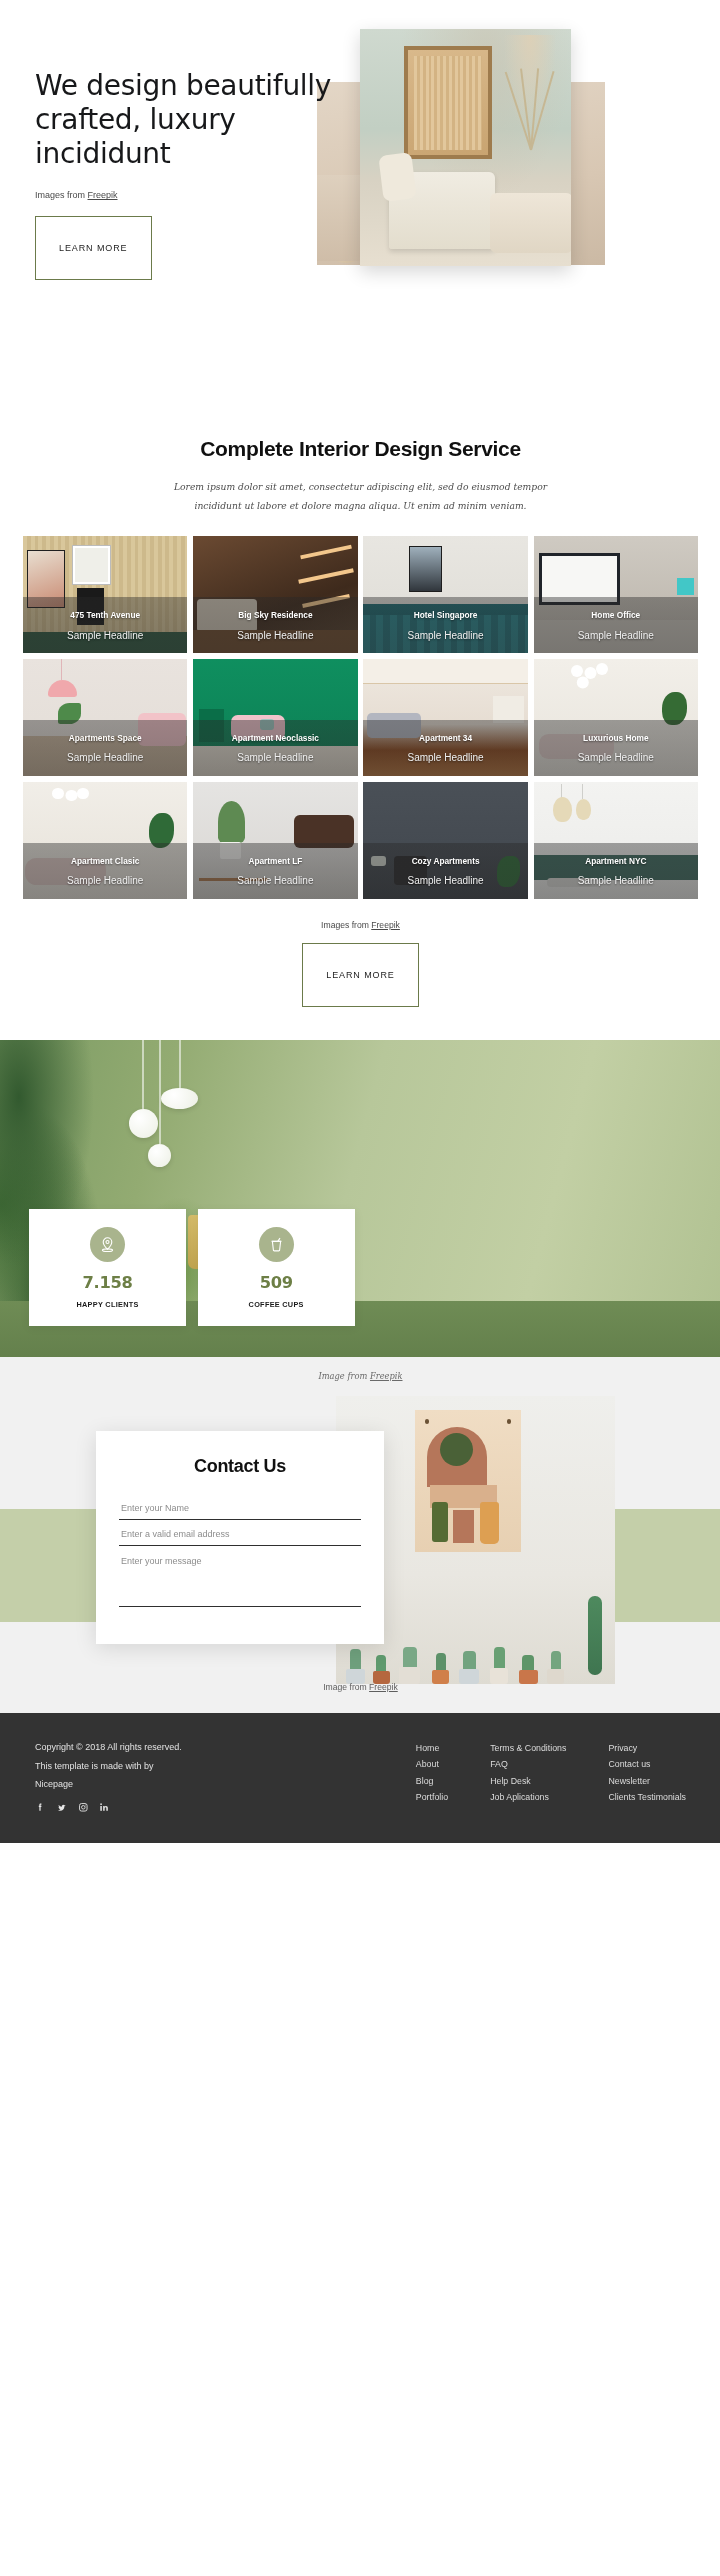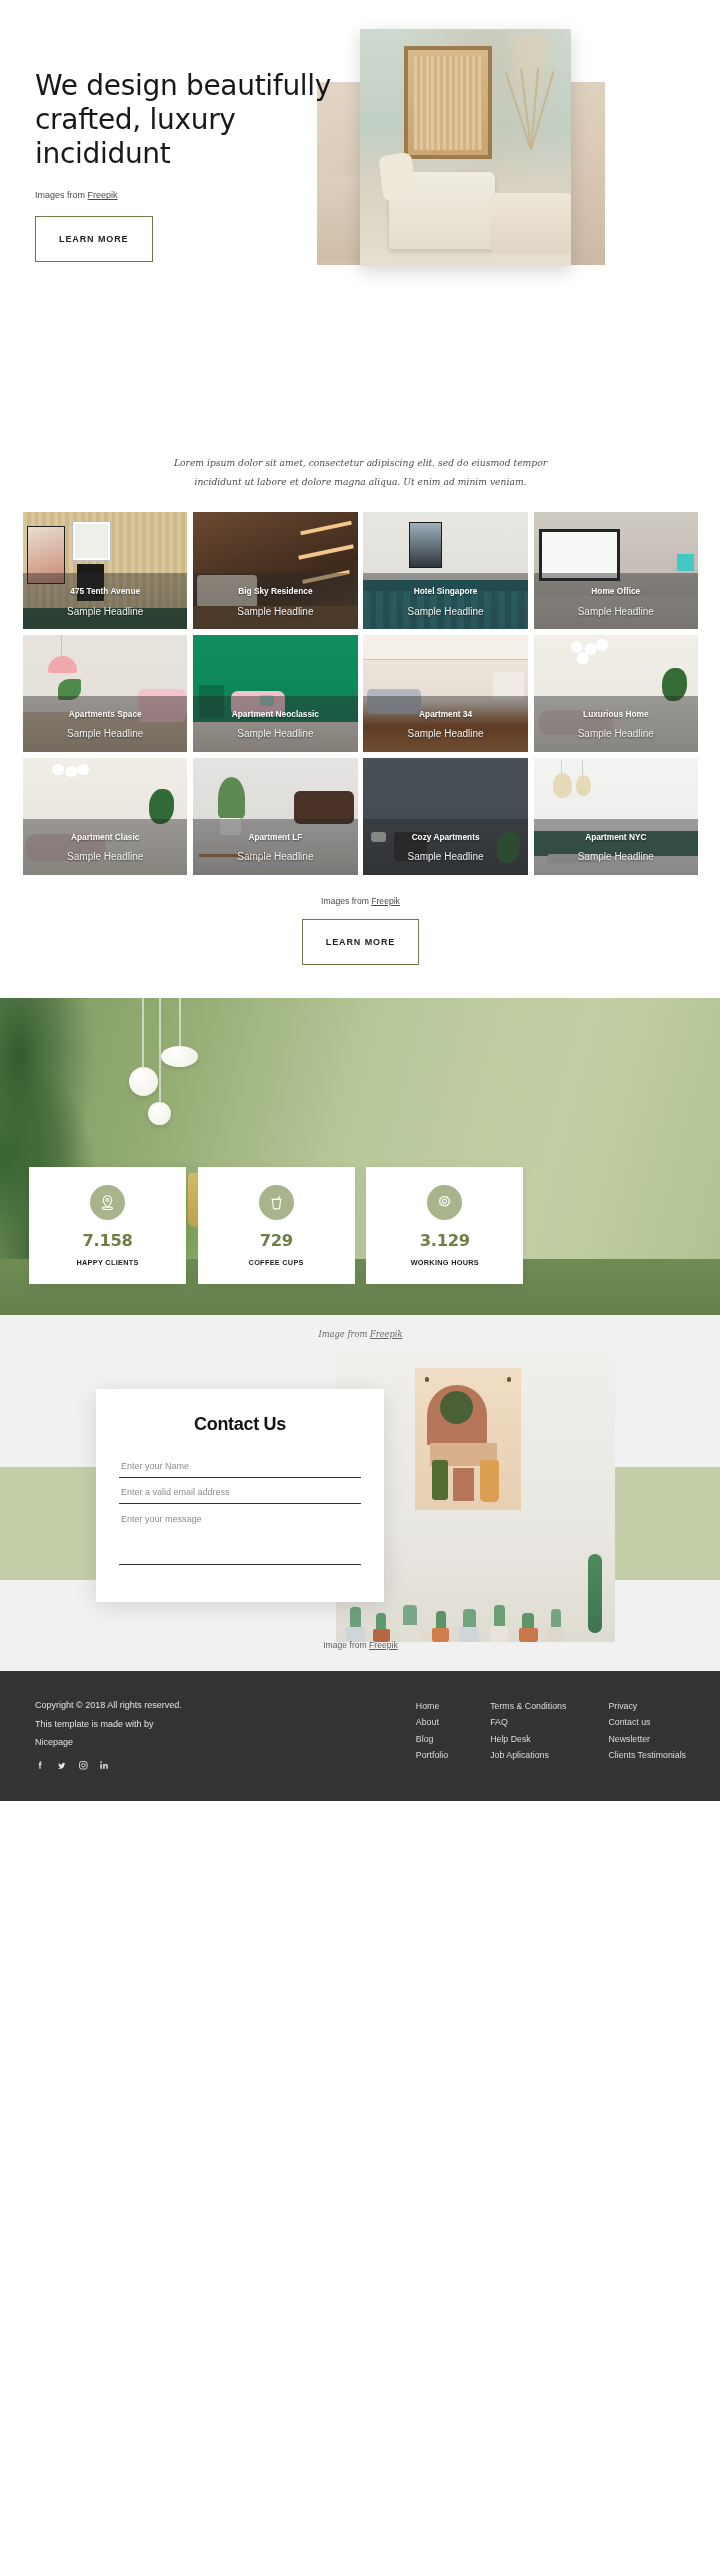--- a/index.html
+++ b/index.html
@@ -122,22 +122,22 @@
     font-size: 9px; color: #4a4a4a; margin-top: 19px;
     font-family: "Liberation Sans", sans-serif;
   }
   .credit a { color: #4a4a4a; text-decoration: underline; }
   .btn-outline {
     display: inline-flex; align-items: center; justify-content: center;
     margin-top: 15.4px;
     border: 1.3px solid #6b7a4a;
     background: #fff;
     color: #1d1d1d;
-    font-size: 9px; font-weight: 700; letter-spacing: 0.9px;
-    padding: 17px 23px;
+    font-size: 9px; font-weight: 400; letter-spacing: 0.9px;
+    padding: 26px 23px;
     cursor: pointer;
     font-family: "Liberation Sans", sans-serif;
   }
 
   
   .service { padding: 33px 0 0; background:#fff; }
   .sec-title {
     text-align: center;
     font-family: "Liberation Sans", sans-serif;
     font-size: 21px; font-weight: 700; color: #101010;
@@ -396,20 +396,21 @@
     <div class="hero-text">
       <h1 class="hero-title">We design beautifully crafted, luxury incididunt</h1>
       <div class="credit">
         <span>Images from </span><a href="#">Freepik</a>
       </div>
       <button class="btn-outline">LEARN MORE</button>
     </div>
   </div>
 
   <div class="service">
+    <h2 class="sec-title">Complete Interior Design Service</h2>
     <p class="sec-sub">Lorem ipsum dolor sit amet, consectetur adipiscing elit, sed do eiusmod tempor incididunt ut labore et dolore magna aliqua. Ut enim ad minim veniam.</p>
 
     <div class="gallery">
 
       <div class="card">
         <div class="ph" style="background:repeating-linear-gradient(90deg,#d9c79b 0 3.8px,#cdb98b 3.8px 7.7px);">
           <div style="position:absolute;left:3.8px;top:13.5px;width:38px;height:58px;background:linear-gradient(160deg,#e8ded0,#c98a72);border:1.9px solid #1f1f1f;"></div>
           <div style="position:absolute;left:50px;top:9.6px;width:37px;height:38px;background:#efefe9;border:2.9px solid #fff;box-shadow:0 0 0 1px #bbb;"></div>
           <div style="position:absolute;left:54px;top:52px;width:27px;height:37px;background:#1a1a1a;"></div>
           <div style="position:absolute;left:0;bottom:0;width:100%;height:21px;background:#2f5840;"></div>
@@ -572,32 +573,22 @@
         <div class="stat-label">HAPPY CLIENTS</div>
       </div>
       <div class="stat">
         <div class="stat-icon">
           <svg width="19" height="19" viewBox="0 0 24 24" fill="none" stroke="#fff" stroke-width="1.4">
               <path d="M6.8 8h10.4l-1.3 11.2a1 1 0 0 1-1 .8H9.1a1 1 0 0 1-1-.8L6.8 8z"></path>
               <path d="M5.8 8h12.4"></path>
               <path d="M13.6 8l2.8-4.1"></path>
             </svg>
         </div>
-        <div class="stat-num">729</div>
+        <div class="stat-num">509</div>
         <div class="stat-label">COFFEE CUPS</div>
-      </div>
-      <div class="stat">
-        <div class="stat-icon">
-          <svg width="19" height="19" viewBox="0 0 24 24" fill="none" stroke="#fff" stroke-width="1.4">
-              <path d="M12 4.2l1.5 1.1 1.8-.5.7 1.8 1.8.6-.4 1.8 1.2 1.4-1.2 1.4.4 1.8-1.8.6-.7 1.8-1.8-.5L12 16.6l-1.5-1.1-1.8.5-.7-1.8-1.8-.6.4-1.8-1.2-1.4 1.2-1.4-.4-1.8 1.8-.6.7-1.8 1.8.5L12 4.2z"></path>
-              <circle cx="12" cy="10.4" r="2.5"></circle>
-            </svg>
-        </div>
-        <div class="stat-num">3.129</div>
-        <div class="stat-label">WORKING HOURS</div>
       </div>
     </div>
   </div>
 
   <div class="banner-credit">
     <span>Image from </span><a href="#">Freepik</a>
   </div>
 
   <div class="contact">
     <div class="contact-greenband"></div>

